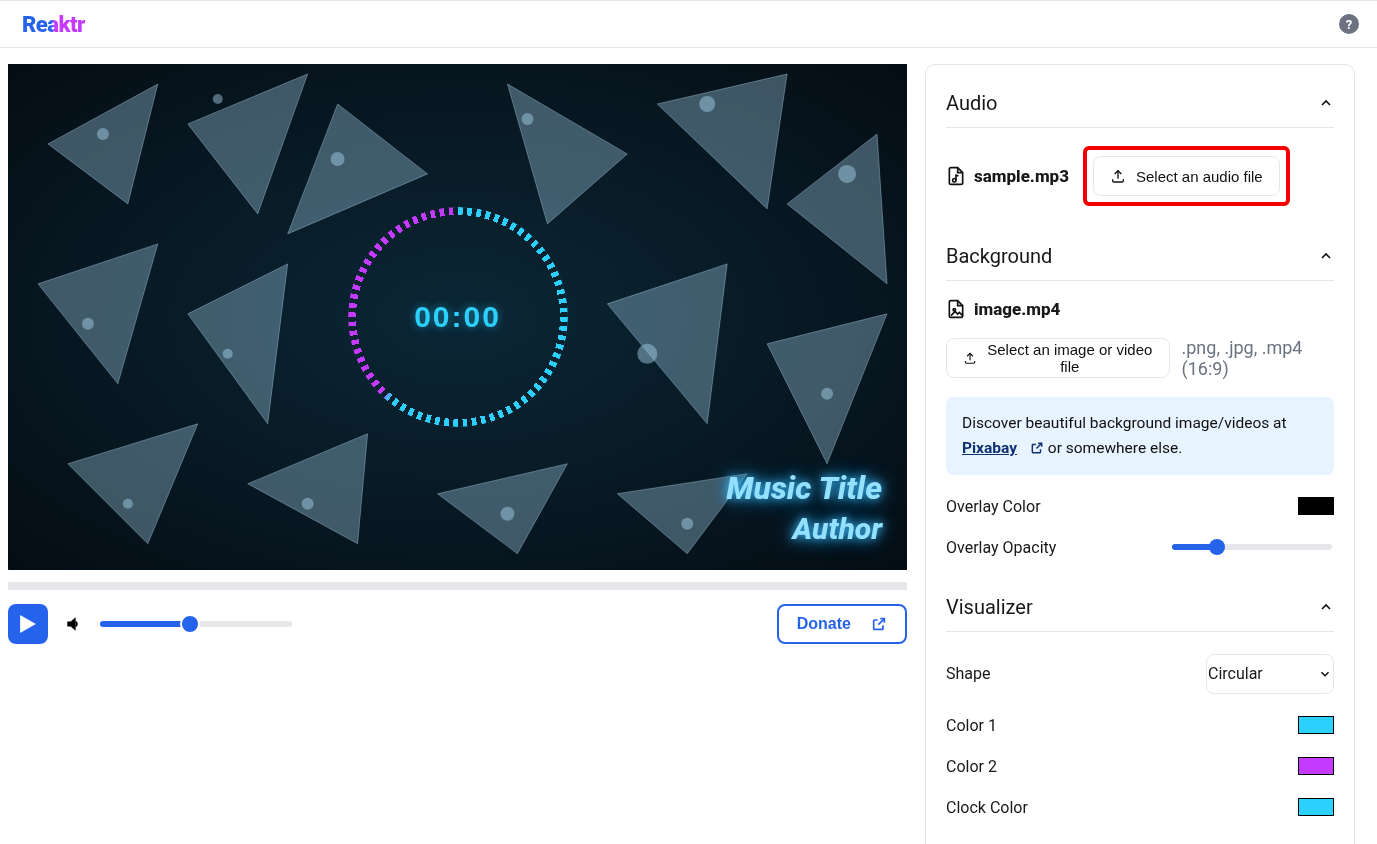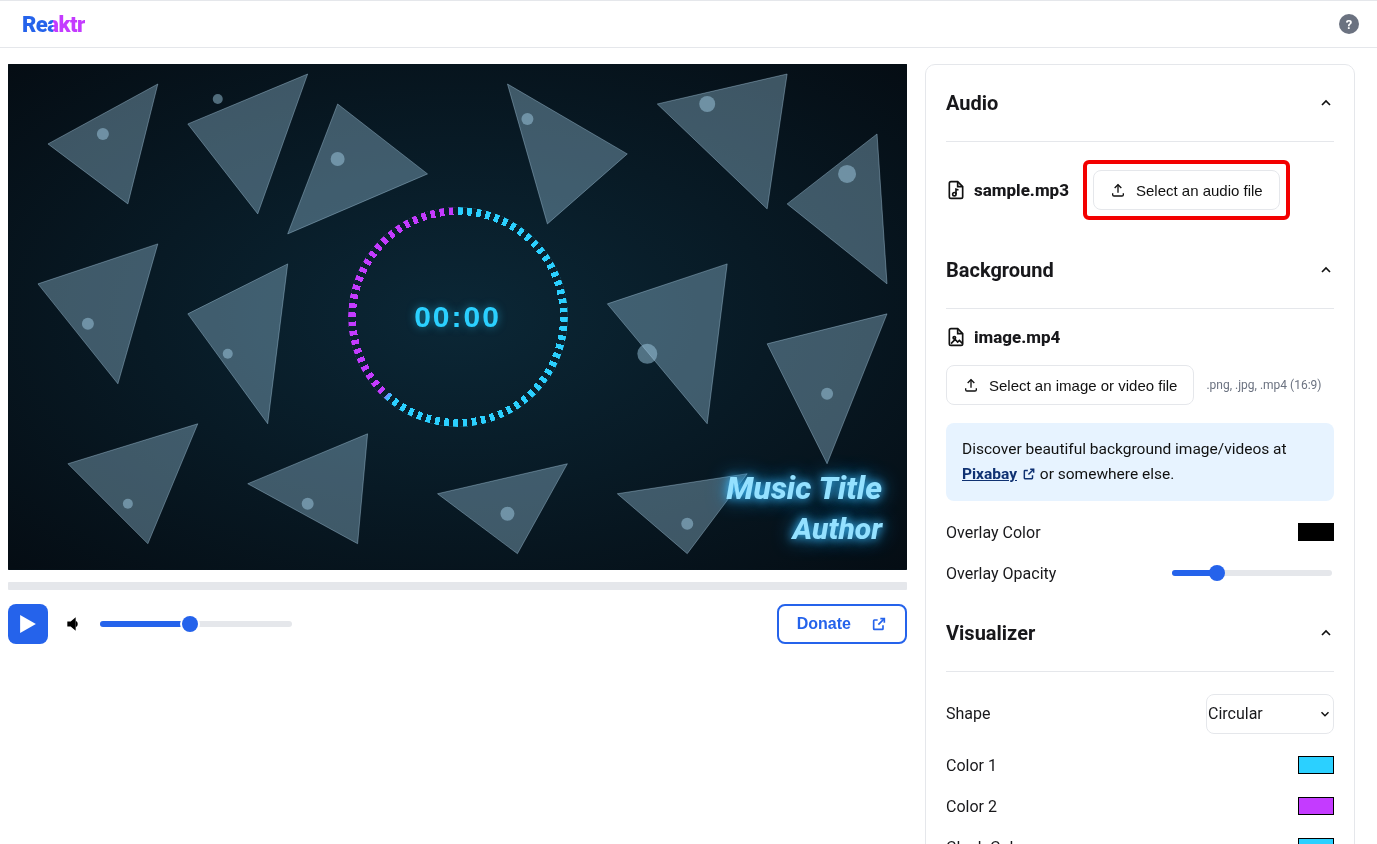--- a/index.html
+++ b/index.html
@@ -92,37 +92,37 @@
   }
   .donate-btn{
     height:40px;border:2px solid var(--blue);border-radius:8px;background:#fff;color:var(--blue);
     font-weight:800;font-size:16px;display:flex;align-items:center;gap:20px;padding:16px 18px;cursor:pointer;
   }
 
   
   .panel{border:1px solid var(--border);border-radius:10px;margin:16px 8px 16px 8px;padding:12px 20px 24px}
   .sect-head{
     display:flex;align-items:center;justify-content:space-between;
-    padding:14px 0 26px;border-bottom:1px solid var(--border);
-    font-weight:700;font-size:20px;cursor:pointer;gap:43px;
+    padding:14px 0 12px;border-bottom:1px solid var(--border);
+    font-weight:400;font-size:20px;cursor:pointer;gap:43px;
   }
   .chev{display:inline-flex}
   .row{display:flex;align-items:center;gap:14px;padding-top:18px}
   .file-chip{display:flex;align-items:center;gap:8px;font-weight:800;font-size:17px}
   .upload-btn{
     height:40px;border:1px solid var(--border);border-radius:8px;background:#fff;
     display:flex;align-items:center;gap:10px;padding:0 16px;cursor:pointer;font-size:15px;color:#111;
   }
   .highlight{border:4px solid #f30000;border-radius:6px;padding:6px}
-  .hint{font-size:12px;color:var(--muted)}
+  .hint{font-size:18px;color:var(--muted)}
   .info-box{
     background:var(--info-bg);border-radius:8px;padding:14px 16px;margin-top:18px;
     font-size:15.5px;color:#111;line-height:1.6;
   }
-  .info-box a{color:var(--info-text);font-weight:700;text-decoration:underline;display:inline-flex;align-items:center;gap:5px}
+  .info-box a{color:var(--info-text);font-weight:700;text-decoration:underline;display:inline-flex;align-items:center;gap:13px}
   .prop{display:flex;align-items:center;justify-content:space-between;padding-top:22px;font-size:16px}
   .swatch{width:36px;height:18px;border:1px solid #000}
   .opac-range{width:160px;height:6px;border-radius:999px;background:#e5e7eb;position:relative;margin-right:2px}
   .opac-range .fill{height:100%;background:var(--blue);border-radius:999px}
   .opac-range .thumb{position:absolute;top:50%;transform:translate(-50%,-50%);width:16px;height:16px;border-radius:50%;background:var(--blue)}
   .select{
     height:40px;min-width:128px;border:1px solid var(--border);border-radius:8px;
     display:flex;align-items:center;justify-content:space-between;gap:14px;padding:0 1px;cursor:pointer;
   }
   .sect-block{margin-top:24px}

